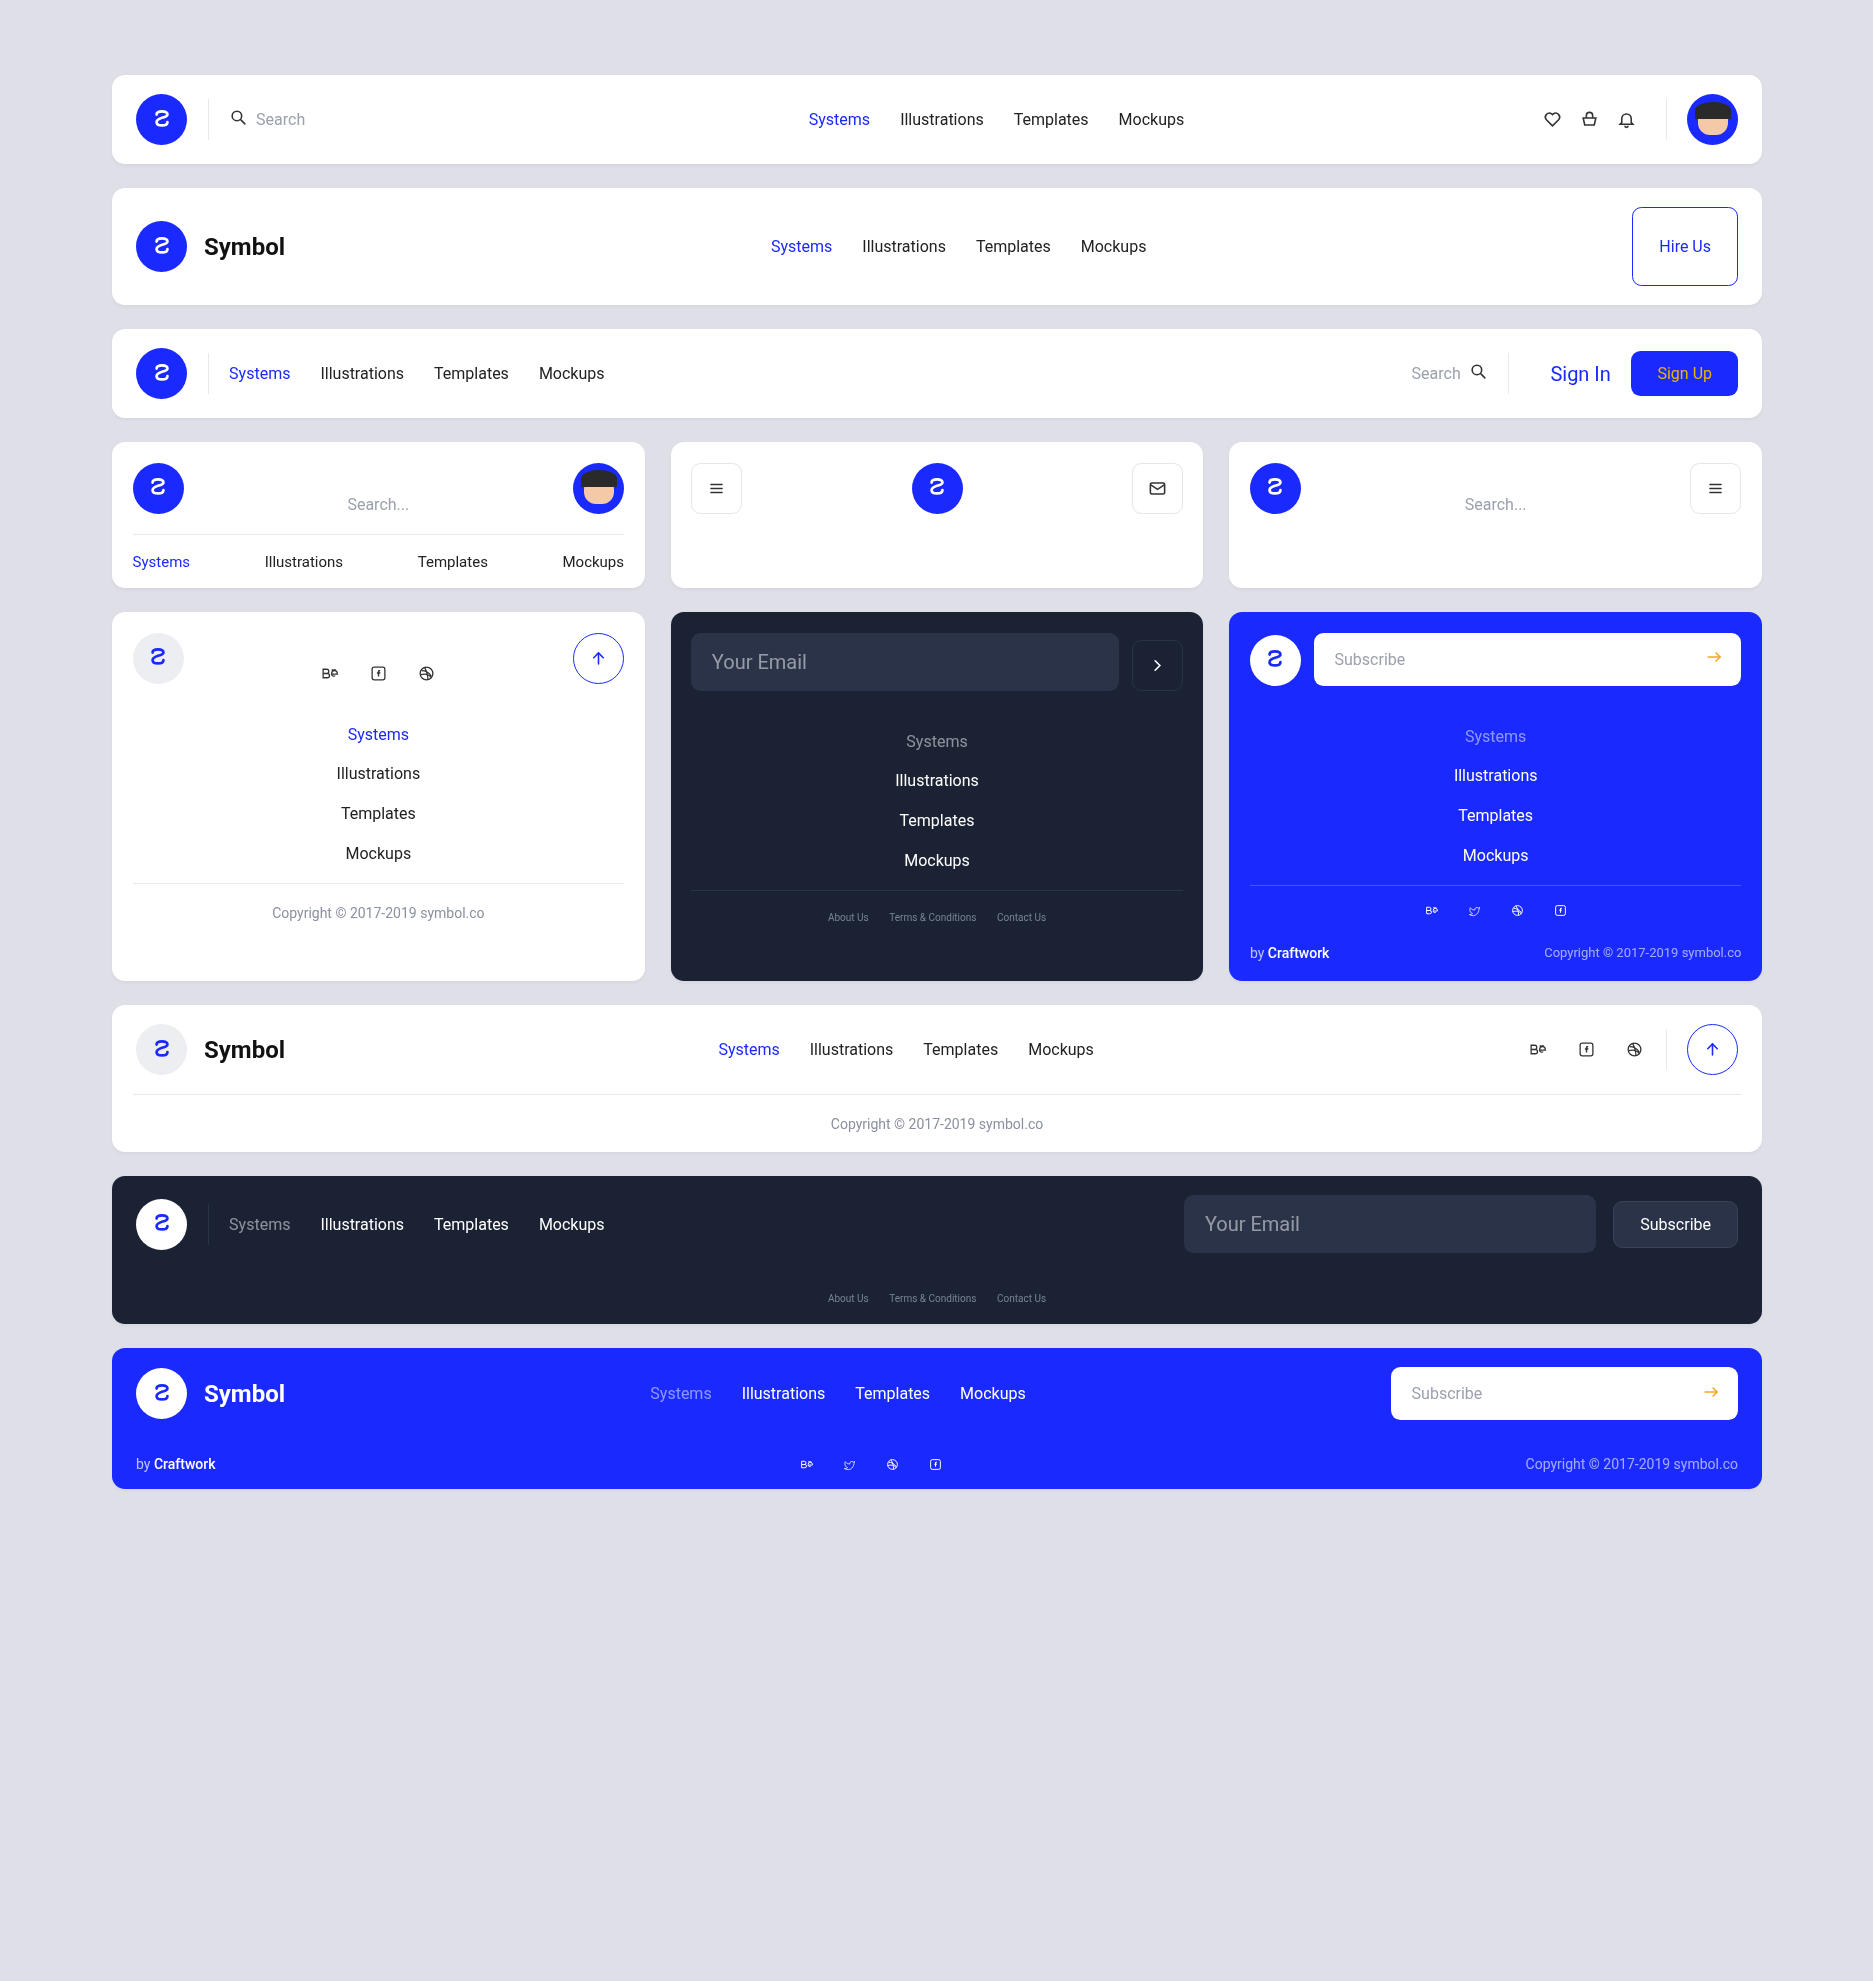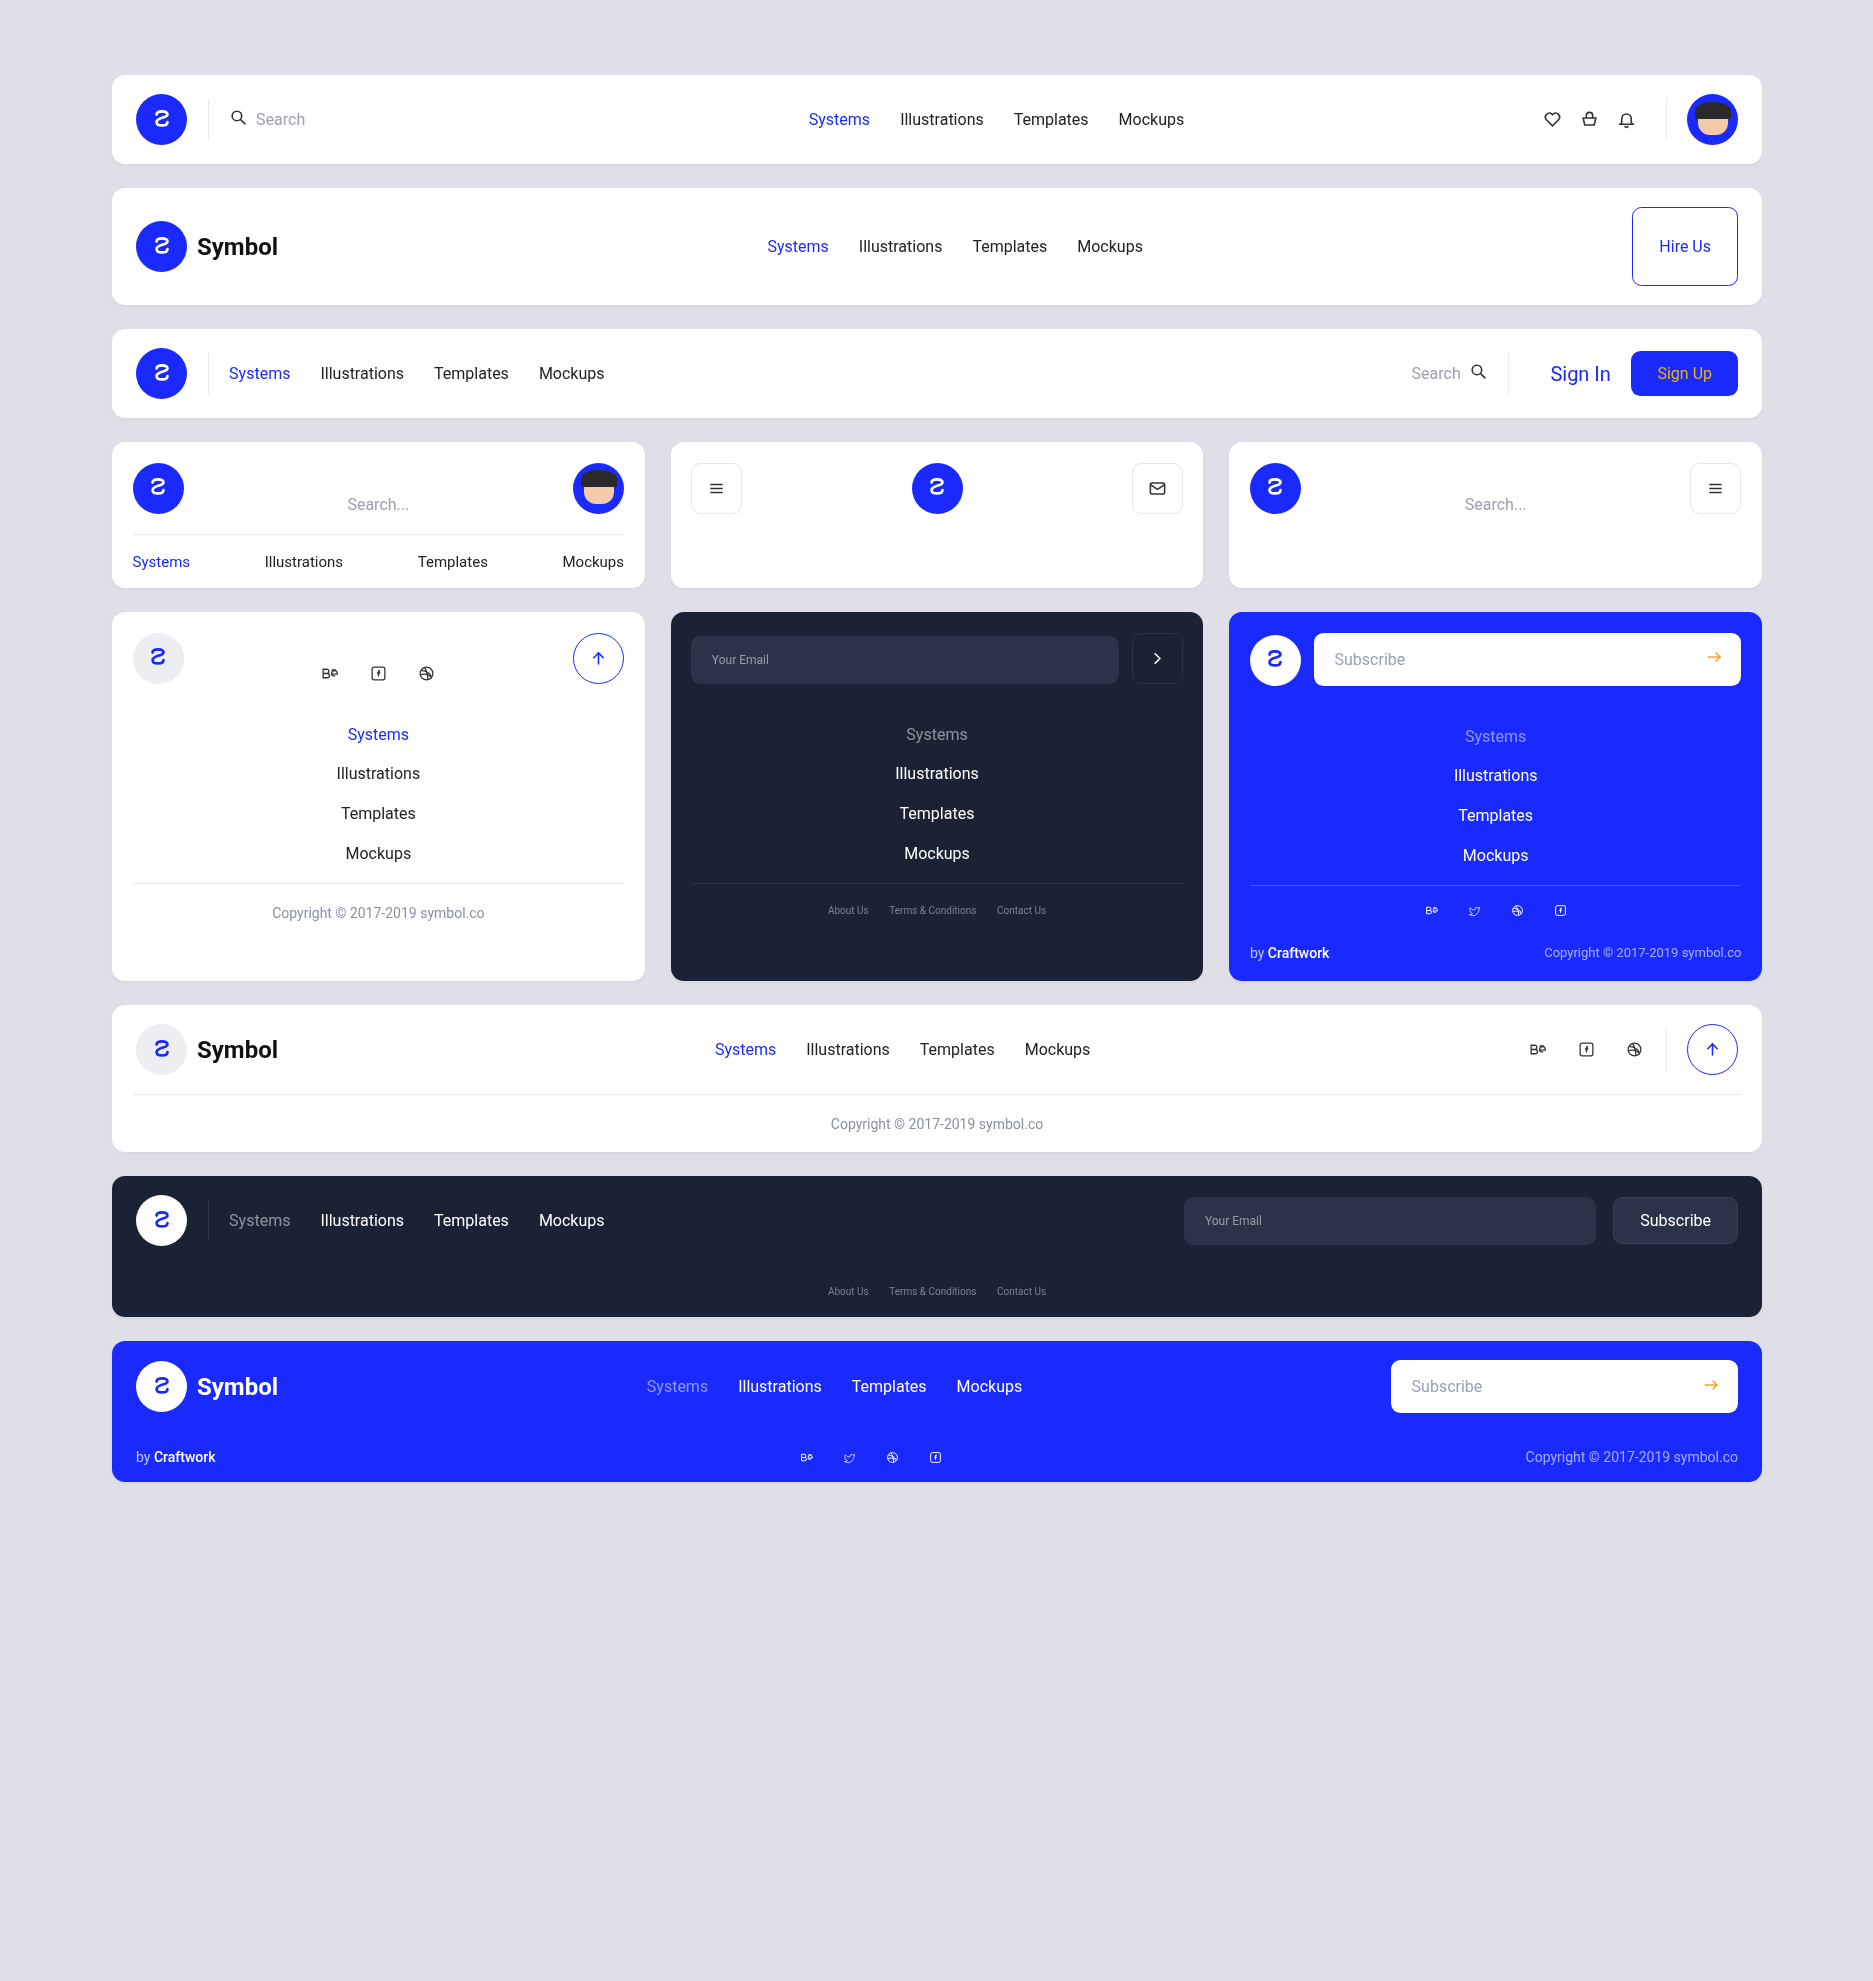--- a/index.html
+++ b/index.html
@@ -2,21 +2,21 @@
 <html style="font-size:15px"><head>
 <meta charset="utf-8">
 <style>
 *{box-sizing:border-box;margin:0;padding:0;font-family:-apple-system,BlinkMacSystemFont,'Segoe UI',Roboto,sans-serif}
 body{background:#dfdfe8;padding:75px 112px;width:1874px}
 .bar{background:#fff;border-radius:13px;display:flex;align-items:center;padding:19px 24px;margin-bottom:24px;box-shadow:0 1.9px 3.7px rgba(0,0,0,0.04)}
 .logo{width:51px;height:51px;border-radius:50%;background:#1a2aff;display:flex;align-items:center;justify-content:center;flex-shrink:0}
 .logo.white{background:#fff}
 .logo.gray{background:#edeef2}
 .logo svg{width:26px;height:26px}
-.brand{font-size:24px;font-weight:700;margin-left:10px;color:#111}
+.brand{font-size:24px;font-weight:700;margin-left:17px;color:#111}
 .brand.white{color:#fff}
 .divider{width:0.9px;height:41px;background:#e8e8ee;margin:0 20.6px}
 .nav{display:flex;gap:30px}
 .nav-item{font-size:16px;color:#222;cursor:pointer}
 .nav-item.active{color:#1a2aff}
 .nav-item.dim{color:#7a8296}
 .nav-item.white{color:#fff}
 .nav-item.white.dim{color:rgba(255,255,255,0.5)}
 .spacer{flex:1}
 .icon-btn{width:37px;height:37px;display:flex;align-items:center;justify-content:center;cursor:pointer}
@@ -42,21 +42,21 @@
 .social{display:flex;gap:28px}
 .social-icon{width:20.6px;height:20.6px;display:flex;align-items:center;justify-content:center;cursor:pointer}
 .social.sm .social-icon{width:15px;height:15px}
 .social.sm .social-icon svg{width:13px;height:13px}
 .vlist{display:flex;flex-direction:column;align-items:center;gap:20.6px;padding:20.6px 0}
 .vlist a{font-size:16px;cursor:pointer}
 .hr{height:0.9px;background:#e8e8ee;margin:0 20.6px}
 .hr.dark{background:#2a3347}
 .hr.blue{background:rgba(255,255,255,0.2)}
 .copy{text-align:center;padding:20.6px;font-size:14px;color:#8a90a0}
-.email-input{flex:1;background:#2a3347;border-radius:9.4px;padding:17px 20.6px;color:#fff;border:none;outline:none;font-size:12px}
+.email-input{flex:1;background:#2a3347;border-radius:9.4px;padding:17px 20.6px;color:#fff;border:none;outline:none;font-size:20px}
 .email-input::placeholder{color:rgba(255,255,255,0.5)}
 .sub-input{flex:1;background:#fff;border-radius:9.4px;padding:17px 20.6px;border:none;outline:none;font-size:16px;color:#333}
 .sub-input::placeholder{color:#9aa0ad}
 .sub-wrap{position:relative;flex:1;display:flex}
 .sub-arrow{position:absolute;right:17px;top:50%;transform:translateY(-50%);cursor:pointer}
 .footer-links{display:flex;gap:20.6px;justify-content:center;padding:20.6px;font-size:10px}
 .footer-links a{color:#7a8296;cursor:pointer}
 .dark .footer-links a{color:#7a8296}
 .by{font-size:14px;color:rgba(255,255,255,0.7)}
 .by b{color:#fff;font-weight:500}

